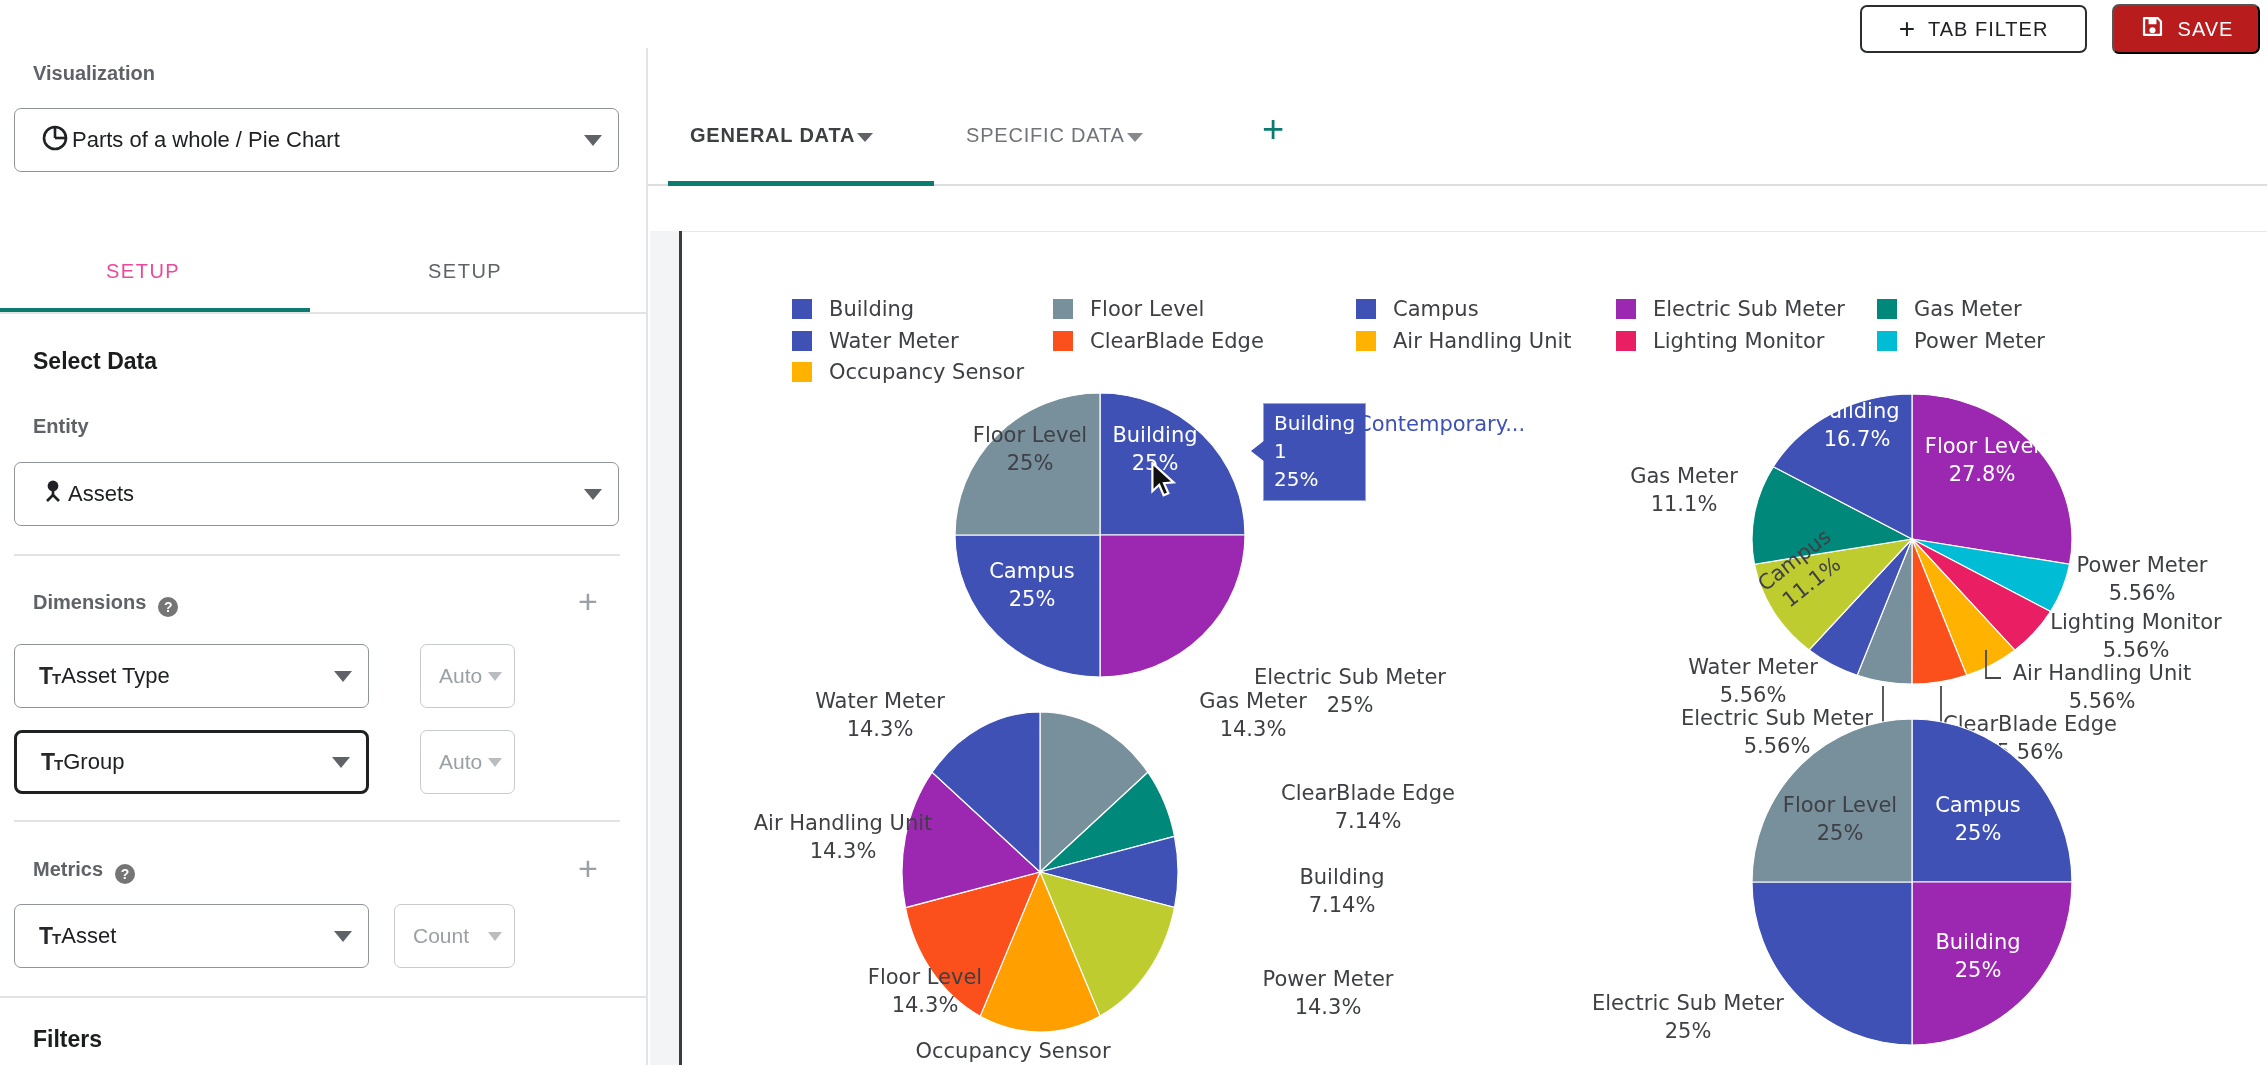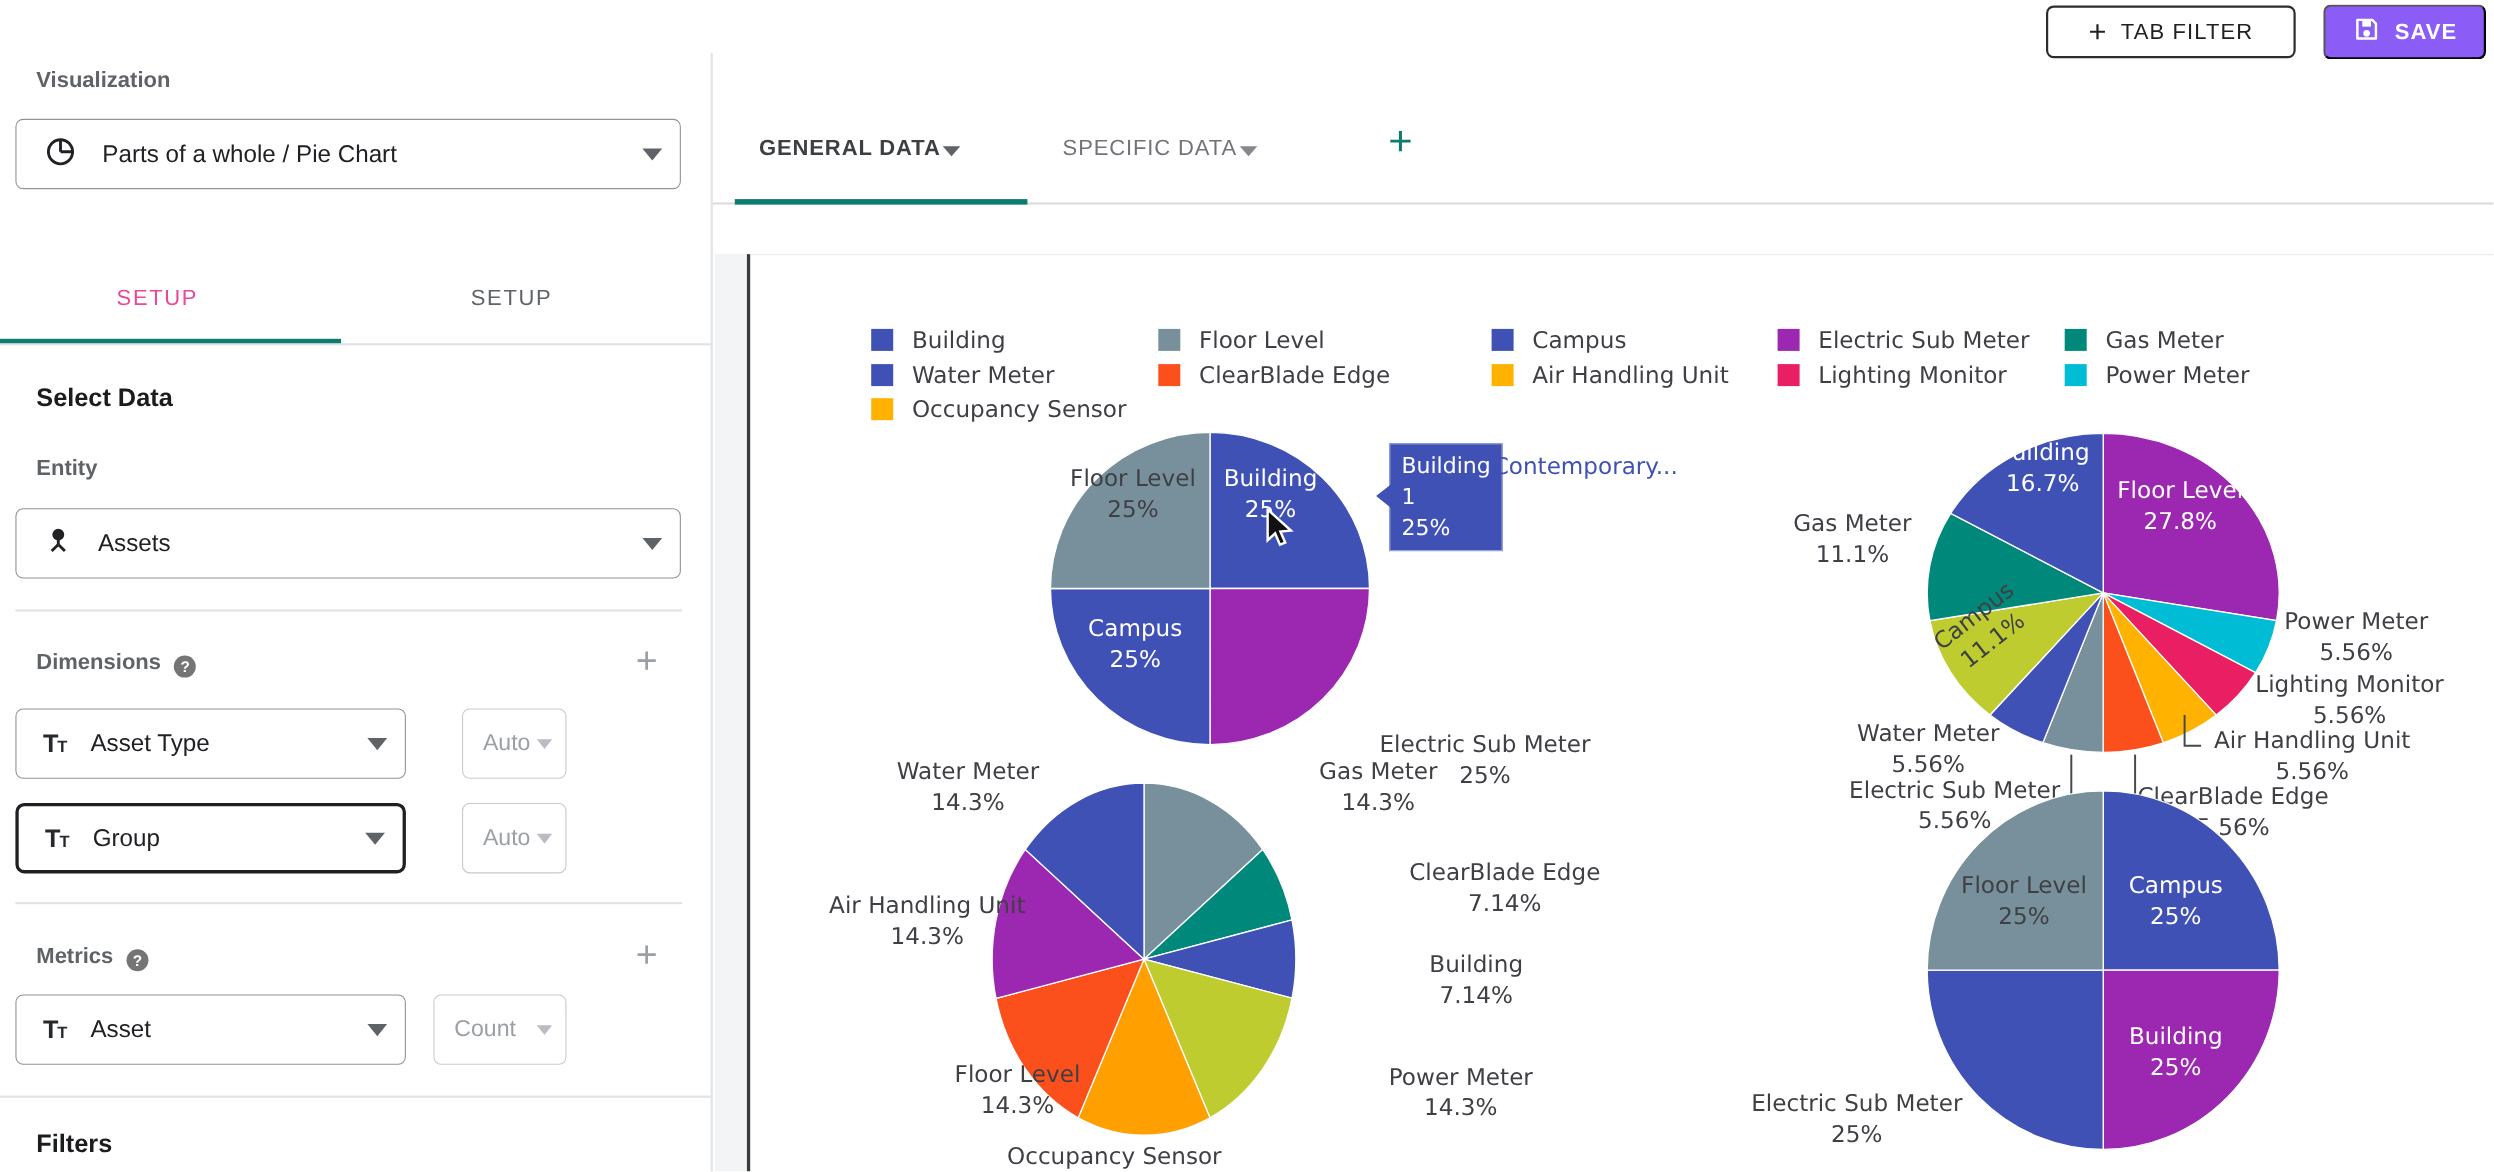--- a/index.html
+++ b/index.html
@@ -4,39 +4,39 @@
 <style>
   html,body{margin:0;padding:0;background:#fff;}
   body{width:2267px;height:1065px;overflow:hidden;font-family:"Liberation Sans",sans-serif;}
   #app{position:relative;width:2267px;height:1065px;background:#fff;}
   .abs{position:absolute;}
 
   
   #sidebar{position:absolute;left:0;top:0;width:648px;height:1065px;background:#fff;border-right:2px solid #E1E3E6;box-sizing:border-box;margin-top:48px;}
   .side-label{position:absolute;font-size:20px;font-weight:600;color:#5F6368;}
   .side-heading{position:absolute;font-size:23px;font-weight:700;color:#1B1C1E;}
-  .side-select{position:absolute;box-sizing:border-box;height:64px;border:1.5px solid #8F9499;border-radius:7px;background:#fff;display:flex;align-items:center;padding-left:24px;gap:22px;}
+  .side-select{position:absolute;box-sizing:border-box;height:64px;border:1.5px solid #8F9499;border-radius:7px;background:#fff;display:flex;align-items:center;padding-left:24px;gap:1px;}
   .side-select .sel-text{font-size:22px;color:#202124;white-space:nowrap;}
   .caret{width:0;height:0;border-left:9px solid transparent;border-right:9px solid transparent;border-top:11px solid #5F6368;margin-left:auto;margin-right:16px;flex:0 0 auto;}
   .caret.small{border-left-width:7px;border-right-width:7px;border-top-width:9px;border-top-color:#B9BDC2;margin-right:12px;}
   .ghost-select{position:absolute;box-sizing:border-box;height:64px;border:1.5px solid #C7CACE;border-radius:7px;background:#fff;display:flex;align-items:center;padding-left:18px;}
   .ghost-select .sel-text{font-size:21px;color:#9AA0A6;}
   .focused{border:3px solid #1F2023 !important;border-radius:8px !important;}
   .tt-icon{font-weight:700;color:#27282B;font-size:23px;letter-spacing:-1px;flex:0 0 auto;}
   .tt-icon .sm{font-size:15px;font-weight:700;}
   .divider{position:absolute;height:1.5px;background:#E2E3E5;}
   .help-dot{display:inline-flex;align-items:center;justify-content:center;width:20px;height:20px;border-radius:50%;background:#757575;color:#fff;font-size:14px;font-weight:700;margin-left:12px;vertical-align:-3px;}
   .plus-ghost{position:absolute;font-size:34px;font-weight:300;color:#9AA0A6;line-height:1;}
   .plus-dark{position:absolute;font-size:38px;font-weight:400;color:#202124;line-height:1;}
   .side-tab{position:absolute;font-size:20px;font-weight:500;letter-spacing:1.5px;}
   #setup-underline{position:absolute;left:0;top:260px;width:310px;height:5px;background:#0B7C6F;}
 
   
   .btn-outline{position:absolute;box-sizing:border-box;display:flex;align-items:center;justify-content:center;gap:12px;background:#fff;border:2.5px solid #2B2D30;border-radius:7px;font-size:20px;font-weight:500;letter-spacing:1px;color:#202124;}
-  .btn-dark{position:absolute;box-sizing:border-box;display:flex;align-items:center;justify-content:center;gap:12px;background:#8b5cf6;border-radius:7px;font-size:20px;font-weight:700;letter-spacing:1px;color:#fff;}
+  .btn-dark{position:absolute;box-sizing:border-box;display:flex;align-items:center;justify-content:center;gap:12px;background:#b91c1c;border-radius:7px;font-size:20px;font-weight:400;letter-spacing:1px;color:#fff;}
   .btn-plus{font-size:28px;font-weight:400;line-height:1;}
 
   
   .view-tab{position:absolute;display:flex;align-items:center;gap:2px;font-size:20px;font-weight:600;letter-spacing:0.8px;}
   .tab-caret{width:0;height:0;border-left:8px solid transparent;border-right:8px solid transparent;border-top:9px solid #5F6368;margin-top:3px;}
   #tab-underline{position:absolute;left:668px;top:181px;width:266px;height:4.5px;background:#0B7C6F;}
   #tabs-hairline{position:absolute;left:648px;top:184px;width:1619px;height:1.5px;background:#DCDDDE;}
   #add-tab{position:absolute;left:1262px;top:110px;font-size:38px;font-weight:400;color:#0B7C6F;line-height:1;}
 
   

